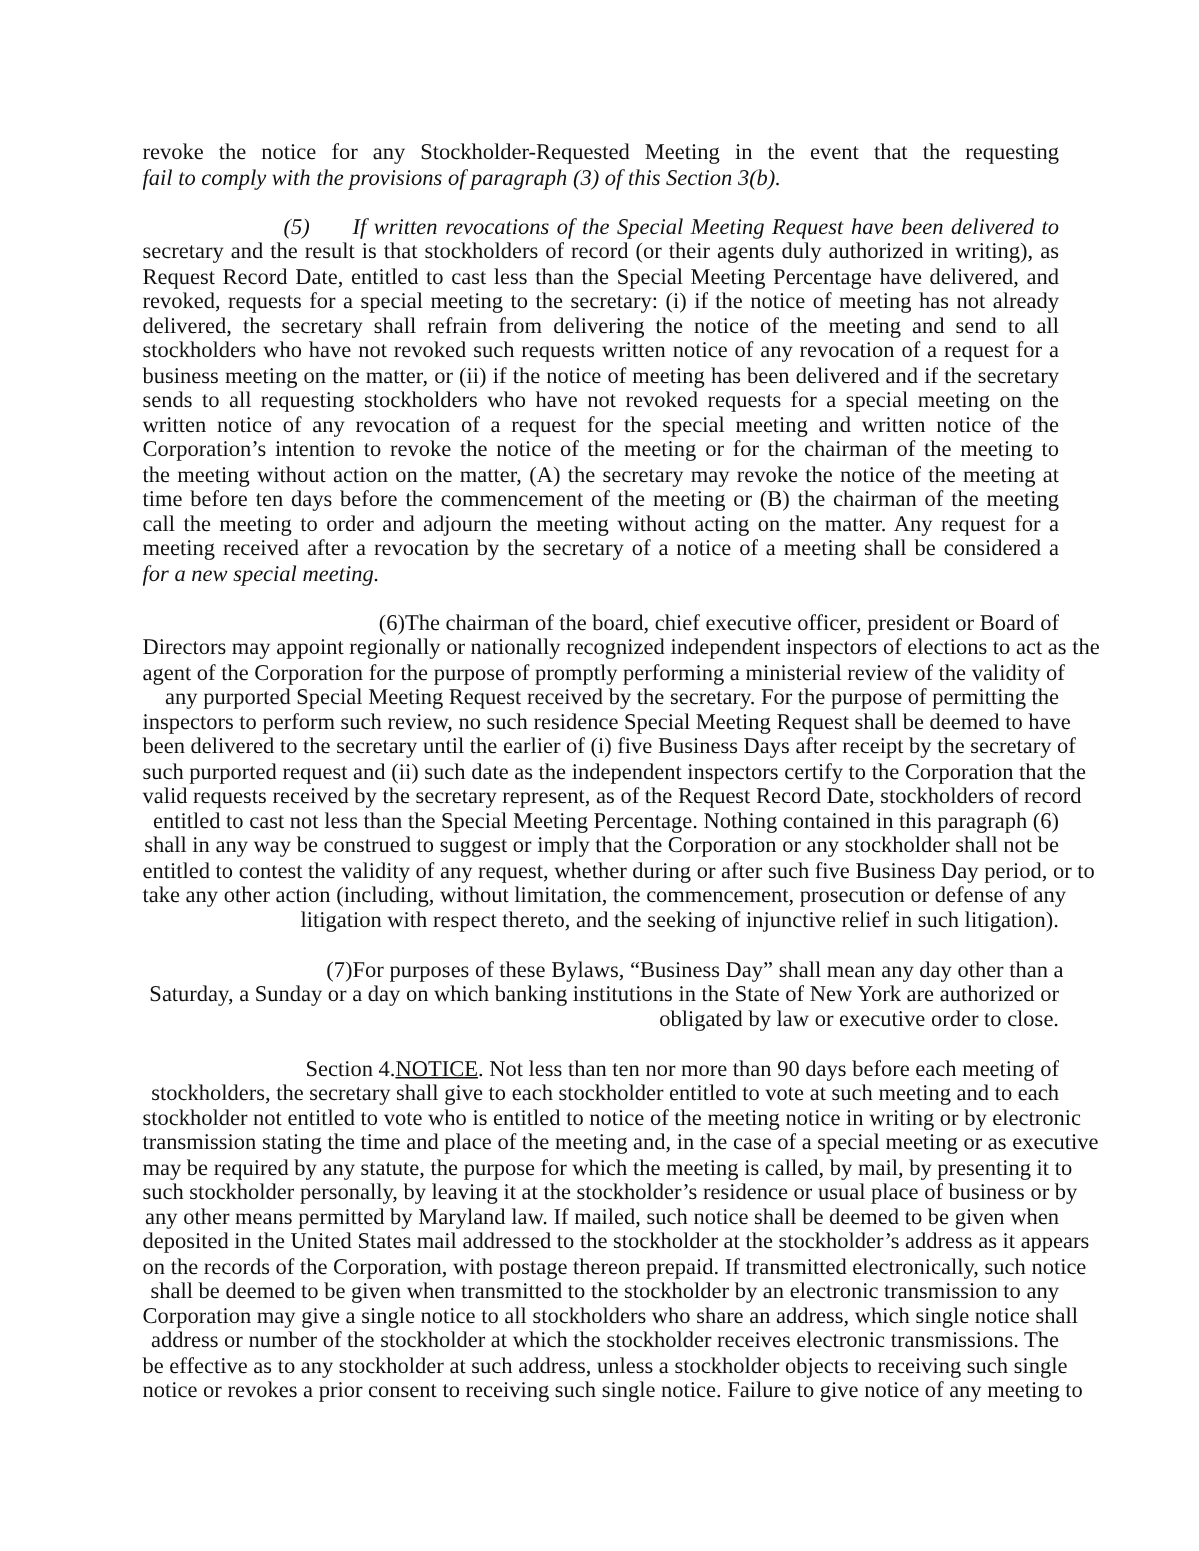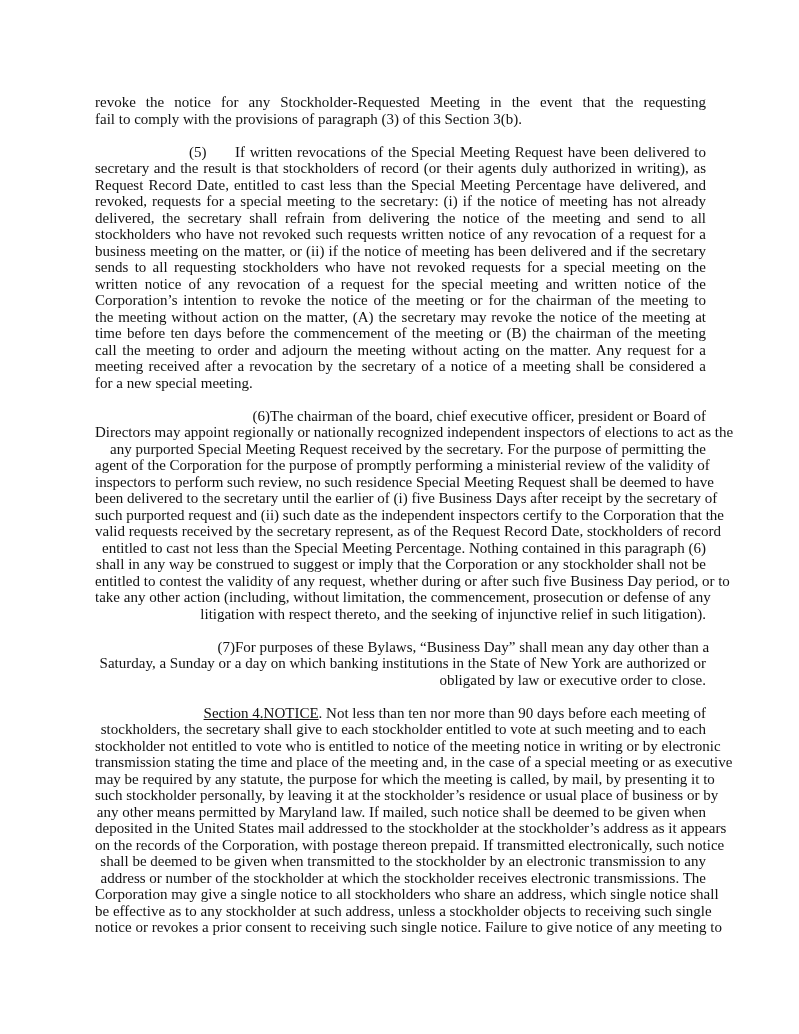--- a/index.html
+++ b/index.html
@@ -33,34 +33,34 @@
     overflow: visible;
   }
   .justify .line {
     text-align: justify;
     text-align-last: justify;
     white-space: normal;
     overflow: hidden;
   }
   .justify .line.last {
     text-align-last: left;
+    font-style: italic;
   }
   .ragged .line {
     text-align: right;
   }
   .num {
     display: inline-block;
     width: 46px;
     margin-left: 94px;
   }
   .sec-label {
     display: inline-block;
     width: 93px;
     margin-left: 66px;
-    text-decoration: underline;
   }
   .heading-u {
     text-decoration: underline;
   }
 </style>
 </head>
 <body>
 
 <div class="page">
 
@@ -83,22 +83,22 @@
       <span class="line">the meeting without action on the matter, (A) the secretary may revoke the notice of the meeting at any</span>
       <span class="line">time before ten days before the commencement of the meeting or (B) the chairman of the meeting may</span>
       <span class="line">call the meeting to order and adjourn the meeting without acting on the matter.  Any request for a special</span>
       <span class="line">meeting received after a revocation by the secretary of a notice of a meeting shall be considered a request</span>
       <span class="line last">for a new special meeting.</span>
     </div>
 
   <div class="para ragged" id="p6">
     <span class="line"><span class="num">(6)</span><span>The chairman of the board, chief executive officer, president or Board of</span></span>
   <span class="line">Directors may appoint regionally or nationally recognized independent inspectors of elections to act as the</span>
+      <span class="line">agent of the Corporation for the purpose of promptly performing a ministerial review of the validity of</span>
       <span class="line">any purported Special Meeting Request received by the secretary.  For the purpose of permitting the</span>
-      <span class="line">agent of the Corporation for the purpose of promptly performing a ministerial review of the validity of</span>
       <span class="line">inspectors to perform such review, no such residence Special Meeting Request shall be deemed to have</span>
       <span class="line">been delivered to the secretary until the earlier of (i) five Business Days after receipt by the secretary of</span>
       <span class="line">such purported request and (ii) such date as the independent inspectors certify to the Corporation that the</span>
       <span class="line">valid requests received by the secretary represent, as of the Request Record Date, stockholders of record</span>
       <span class="line">entitled to cast not less than the Special Meeting Percentage.  Nothing contained in this paragraph (6)</span>
       <span class="line">shall in any way be construed to suggest or imply that the Corporation or any stockholder shall not be</span>
       <span class="line">entitled to contest the validity of any request, whether during or after such five Business Day period, or to</span>
       <span class="line">take any other action (including, without limitation, the commencement, prosecution or defense of any</span>
       <span class="line last">litigation with respect thereto, and the seeking of injunctive relief in such litigation).</span>
     </div>
@@ -113,19 +113,19 @@
     <span class="line"><span class="sec-label">Section 4.</span><span class="heading-u">NOTICE</span><span>.  Not less than ten nor more than 90 days before each meeting of</span></span>
   <span class="line">stockholders, the secretary shall give to each stockholder entitled to vote at such meeting and to each</span>
       <span class="line">stockholder not entitled to vote who is entitled to notice of the meeting notice in writing or by electronic</span>
       <span class="line">transmission stating the time and place of the meeting and, in the case of a special meeting or as executive</span>
       <span class="line">may be required by any statute, the purpose for which the meeting is called, by mail, by presenting it to</span>
       <span class="line">such stockholder personally, by leaving it at the stockholder’s residence or usual place of business or by</span>
       <span class="line">any other means permitted by Maryland law.  If mailed, such notice shall be deemed to be given when</span>
       <span class="line">deposited in the United States mail addressed to the stockholder at the stockholder’s address as it appears</span>
       <span class="line">on the records of the Corporation, with postage thereon prepaid.  If transmitted electronically, such notice</span>
       <span class="line">shall be deemed to be given when transmitted to the stockholder by an electronic transmission to any</span>
+      <span class="line">Corporation may give a single notice to all stockholders who share an address, which single notice shall</span>
       <span class="line">address or number of the stockholder at which the stockholder receives electronic transmissions.  The</span>
-      <span class="line">Corporation may give a single notice to all stockholders who share an address, which single notice shall</span>
       <span class="line">be effective as to any stockholder at such address, unless a stockholder objects to receiving such single</span>
       <span class="line last">notice or revokes a prior consent to receiving such single notice.  Failure to give notice of any meeting to</span>
     </div>
 
 </div>
 
 </body></html>

